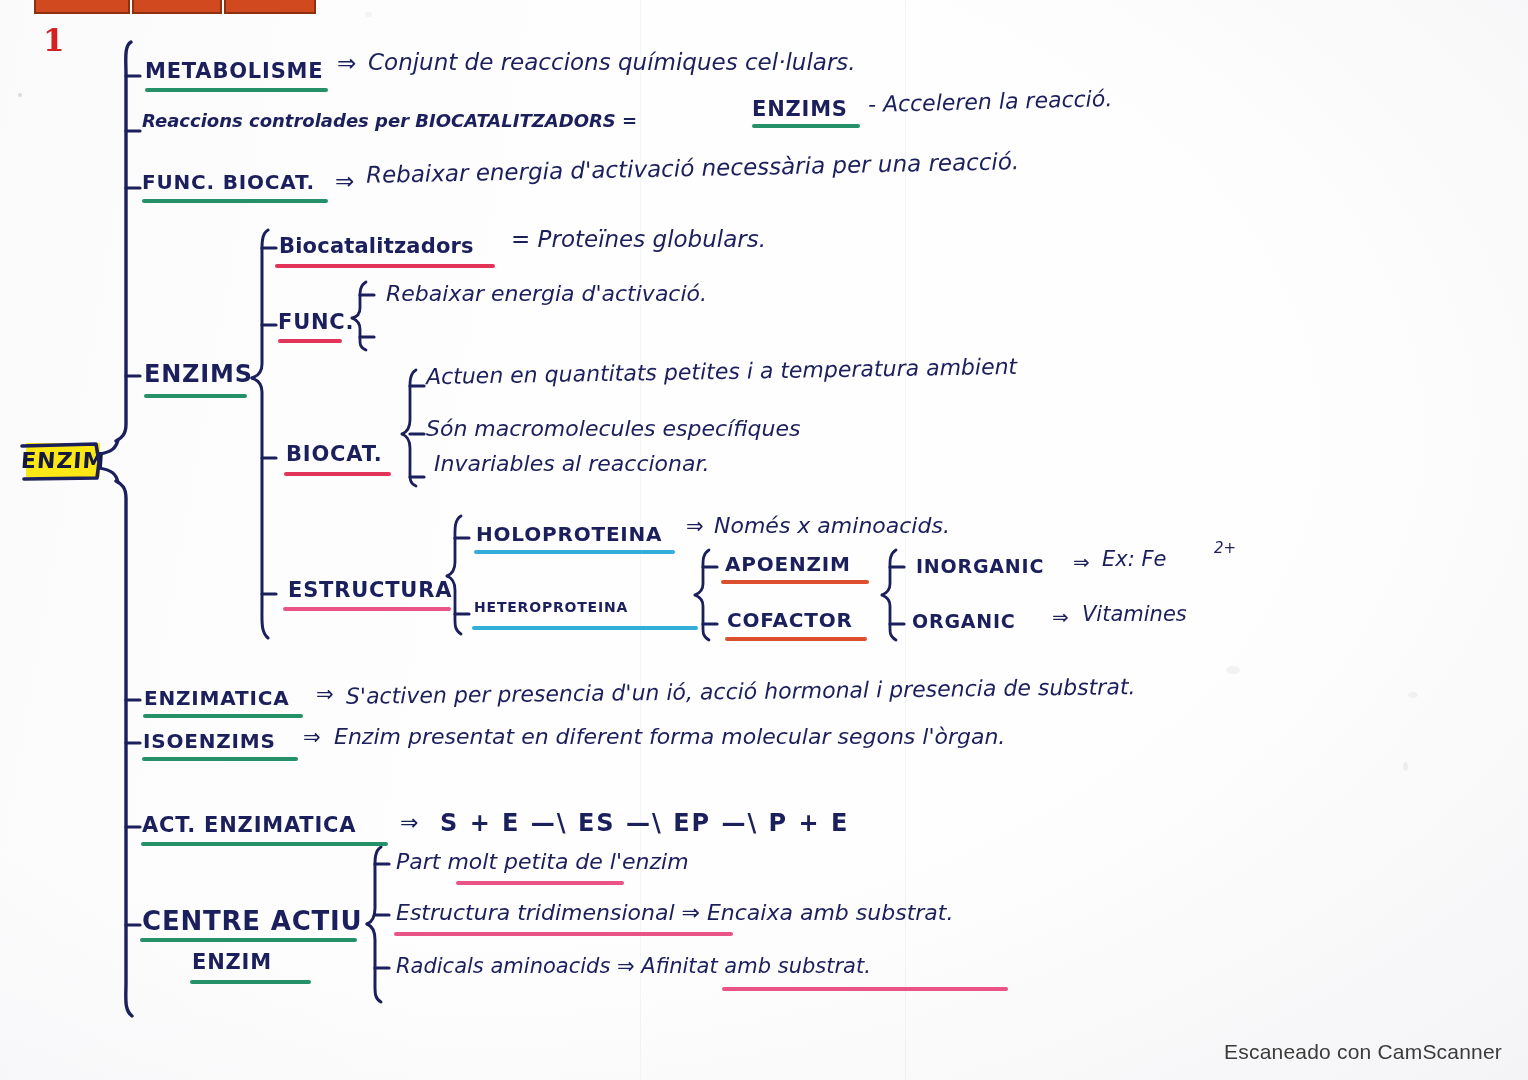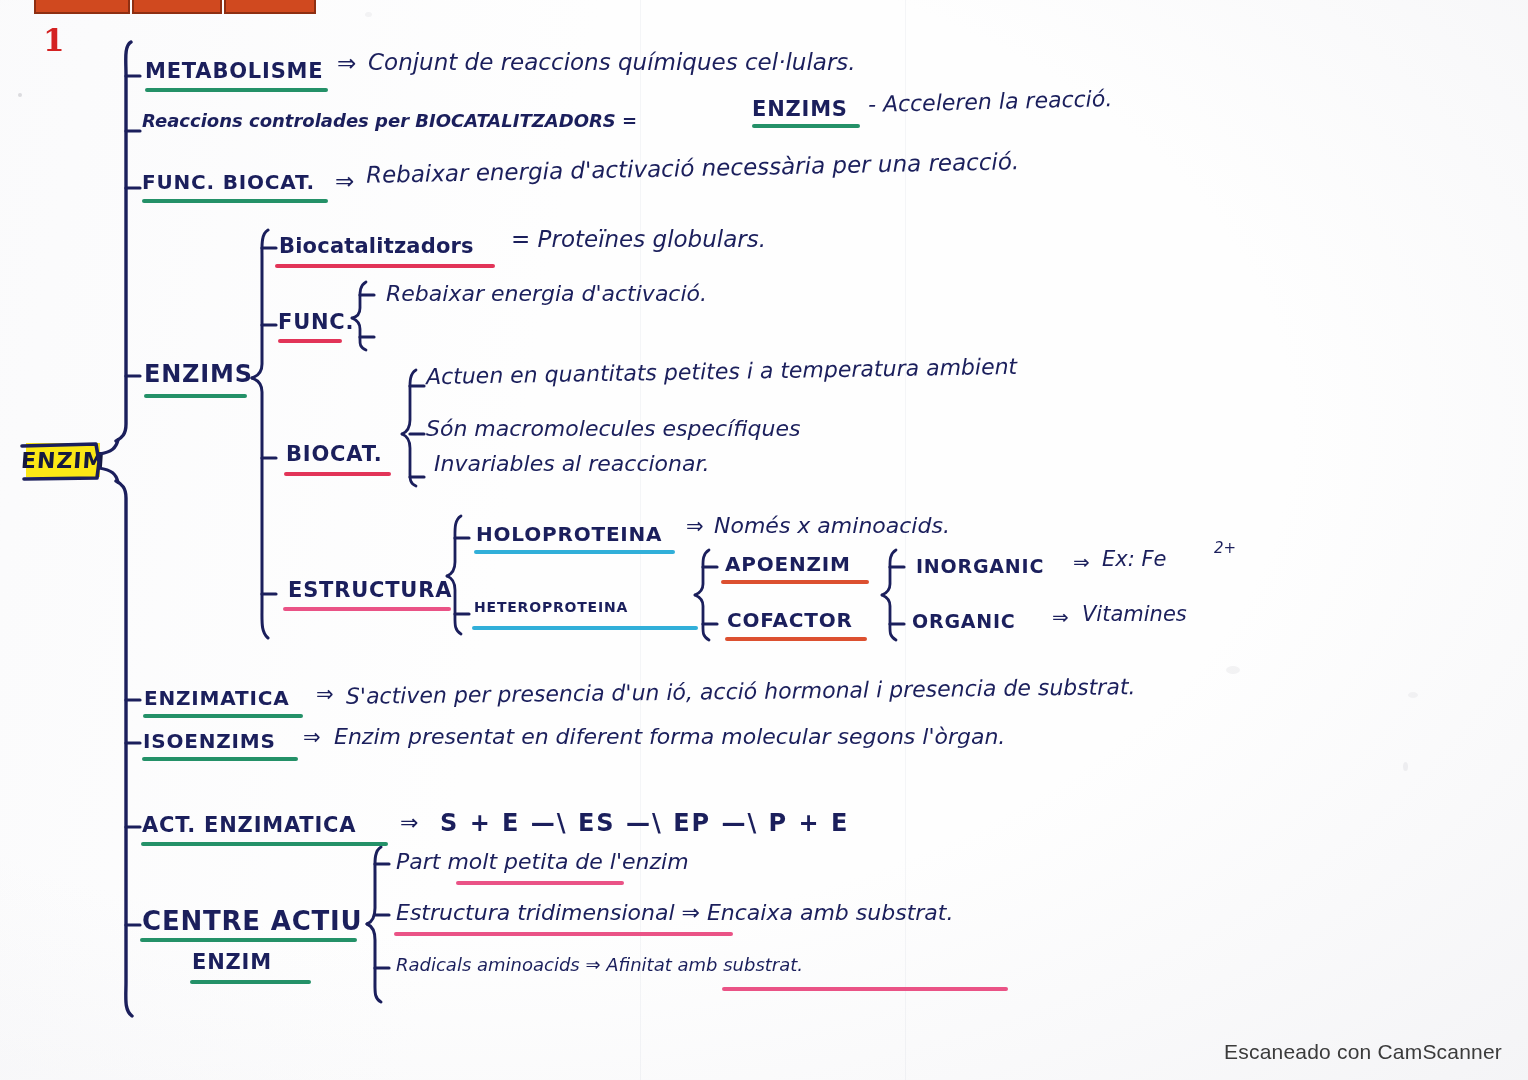--- a/index.html
+++ b/index.html
@@ -286,21 +286,21 @@
   <div class="ul green" style="left:140px; top:938px; width:217px;"></div>
   <div class="hw caps" style="left:192px; top:952px; font-size:21px;">ENZIM</div>
   <div class="ul green" style="left:190px; top:980px; width:121px;"></div>
 
   <div class="hw cursive" style="left:396px; top:851px; font-size:22px;">Part molt petita de l'enzim</div>
   <div class="ul pink" style="left:456px; top:881px; width:168px;"></div>
 
   <div class="hw cursive" style="left:396px; top:902px; font-size:22px;">Estructura tridimensional ⇒ Encaixa amb substrat.</div>
   <div class="ul pink" style="left:394px; top:932px; width:339px;"></div>
 
-  <div class="hw cursive" style="left:396px; top:956px; font-size:18px;">Radicals aminoacids ⇒ Afinitat amb substrat.</div>
+  <div class="hw cursive" style="left:396px; top:956px; font-size:21px;">Radicals aminoacids ⇒ Afinitat amb substrat.</div>
   <div class="ul pink" style="left:722px; top:987px; width:286px;"></div>
 
   <div class="speck" style="left:18px; top:93px; width:4px; height:4px;"></div>
   <div class="speck" style="left:1226px; top:666px; width:14px; height:8px; opacity:0.35;"></div>
   <div class="speck" style="left:1408px; top:692px; width:10px; height:6px; opacity:0.3;"></div>
   <div class="speck" style="left:1403px; top:762px; width:5px; height:9px; opacity:0.4;"></div>
   <div class="speck" style="left:365px; top:12px; width:7px; height:5px; opacity:0.3;"></div>
 
   <div id="watermark">Escaneado con CamScanner</div>
 

